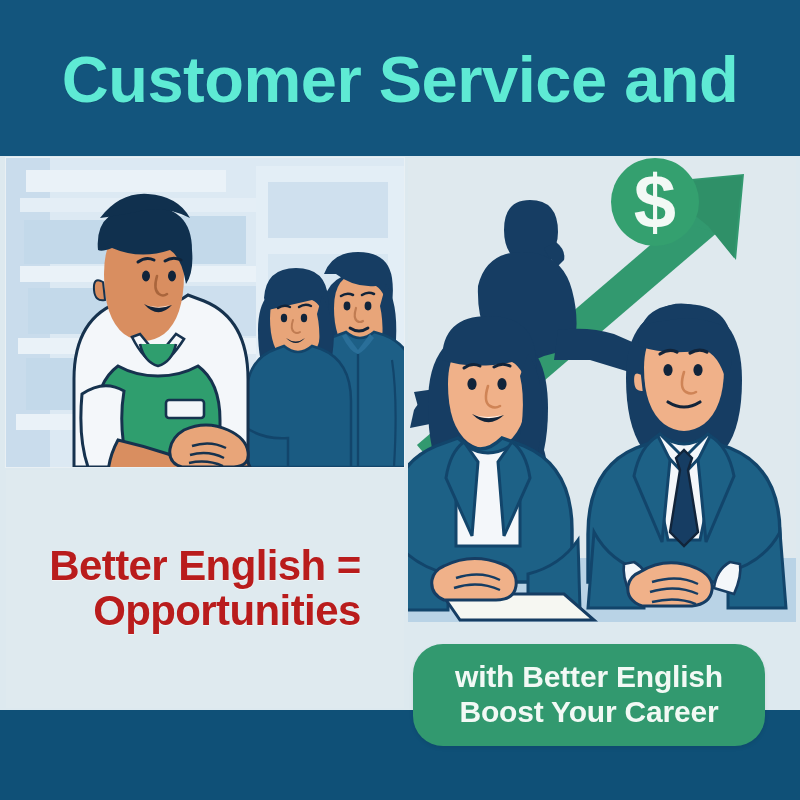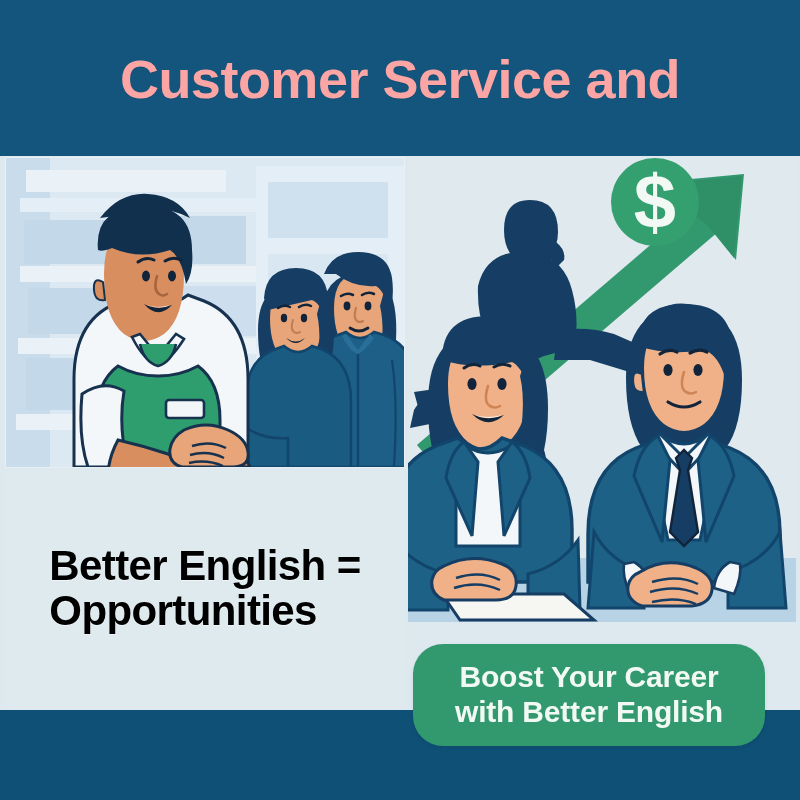--- a/index.html
+++ b/index.html
@@ -15,22 +15,22 @@
     overflow:hidden;
   }
 
   
   .header-band{
     position:absolute;left:0;top:0;width:800px;height:156px;
     background:#13557d;
     display:flex;align-items:center;justify-content:center;
   }
   .header-title{
-    color:#fca5a5;
-    font-size:54px;
+    color:#5eead4;
+    font-size:65px;
     font-weight:bold;
     line-height:1.02;
     text-align:center;
     letter-spacing:-0.5px;
     padding-top:4px;
     text-shadow:0 1px 0 rgba(0,0,0,.10);
   }
   .header-title .l2{display:block;}
 
   
@@ -50,23 +50,23 @@
     background:#dde8ed;overflow:hidden;
   }
 
   
   .left-text{
     position:absolute;left:6px;top:470px;width:398px;height:238px;
     background:#dfeaef;
     display:flex;align-items:center;justify-content:center;
   }
   .headline{
-    color:#000000;
+    color:#b91c1c;
     font-size:42px;font-weight:bold;line-height:1.06;
-    text-align:left;letter-spacing:-0.6px;
+    text-align:right;letter-spacing:-0.6px;
     text-shadow:0 1px 0 rgba(255,255,255,.5);
   }
   .headline span{display:block;}
 
   
   .cta{
     position:absolute;left:413px;top:644px;width:352px;height:102px;
     background:#32996f;border-radius:30px;
     display:flex;align-items:center;justify-content:center;
     box-shadow:0 2px 4px rgba(0,0,0,.08);
@@ -283,18 +283,18 @@
     <div class="headline">
       <span>Better English =</span>
       <span>Opportunities</span>
     </div>
   </div>
 
   <div class="bottom-band"></div>
 
   <div class="cta">
     <div class="cta-label">
+      <span>with Better English</span>
       <span>Boost Your Career</span>
-      <span>with Better English</span>
     </div>
   </div>
 
 </div>
 
 </body></html>

